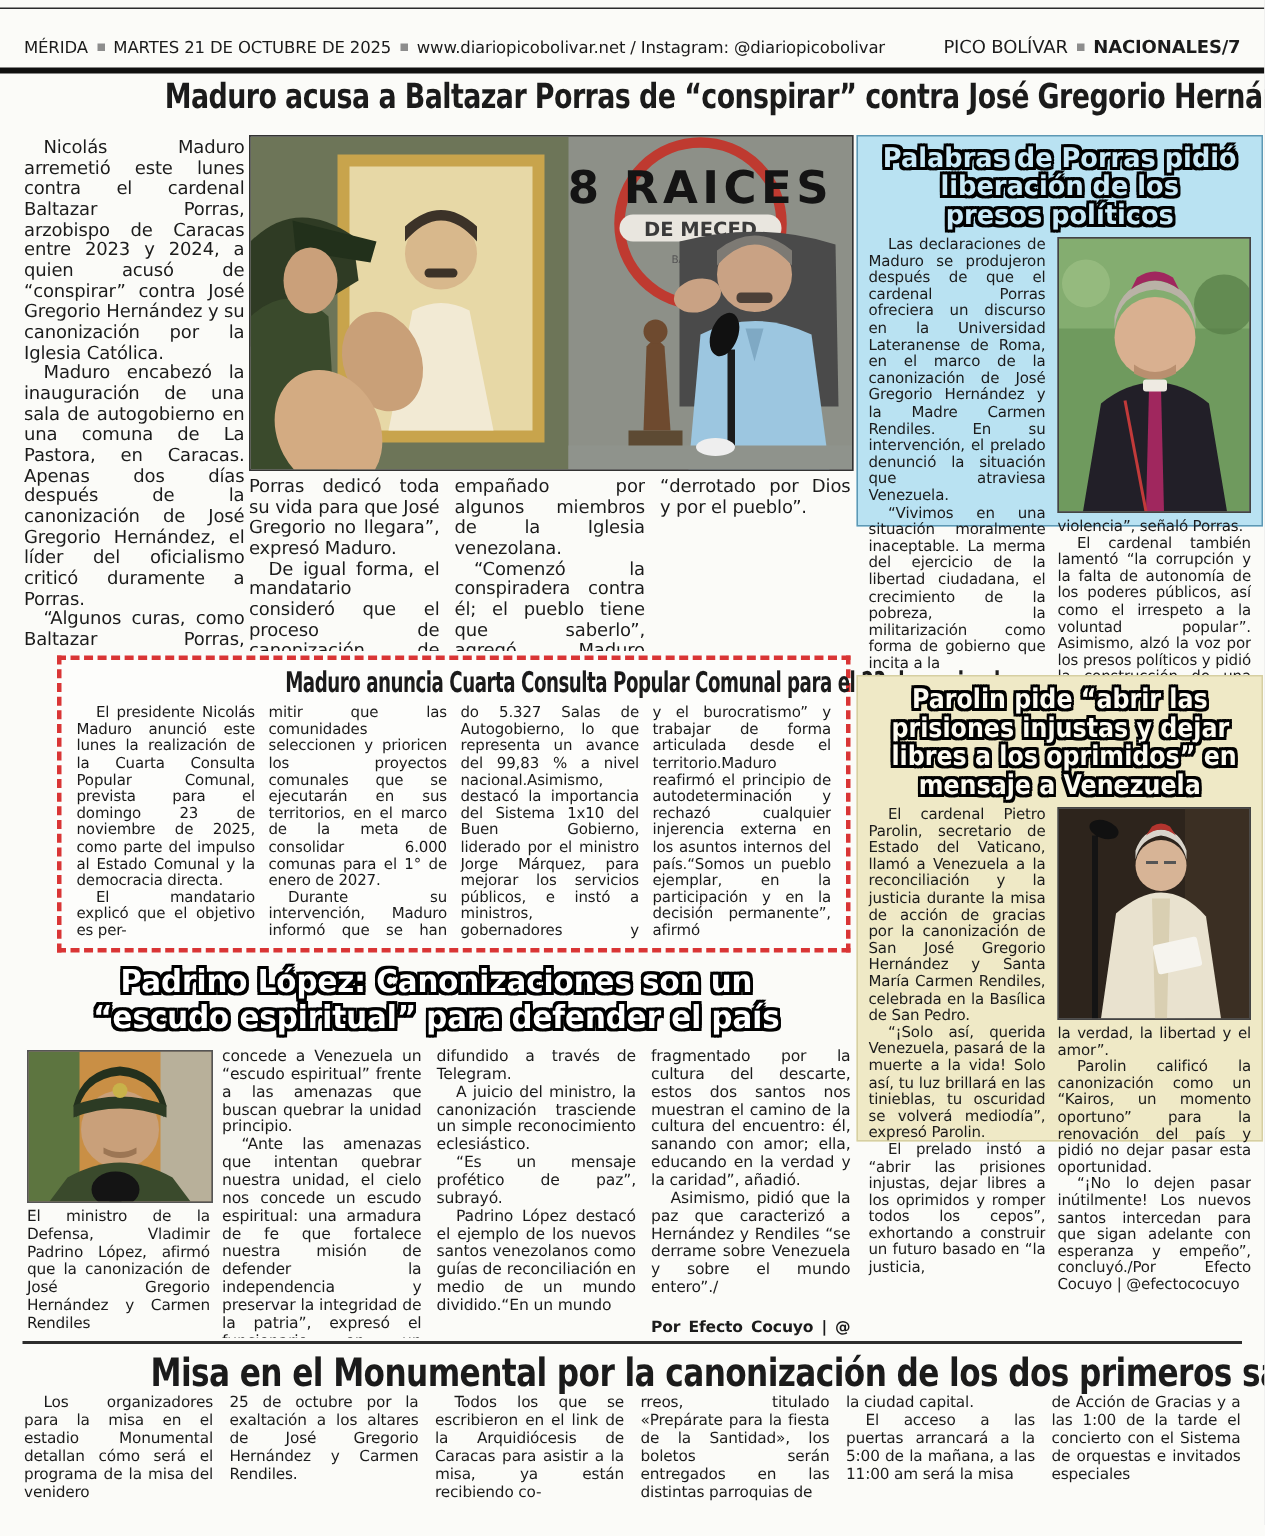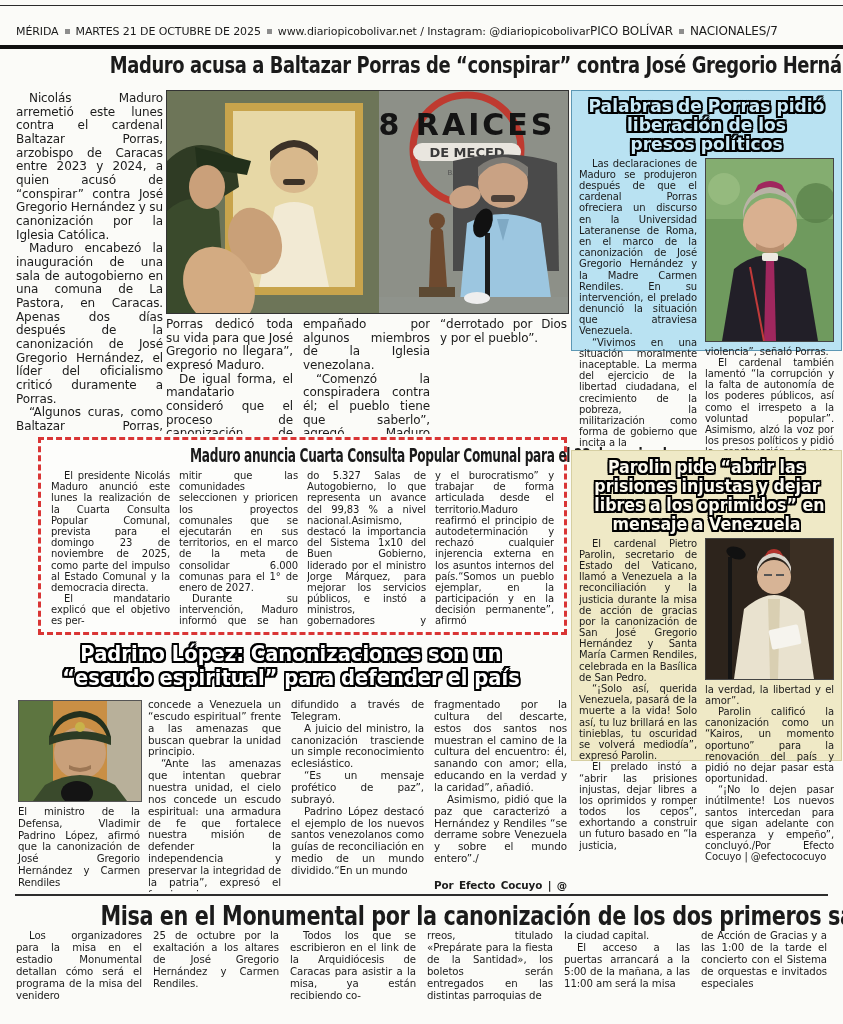--- a/index.html
+++ b/index.html
@@ -1,25 +1,25 @@
 <!DOCTYPE html>
 <html style="--porras-bg: #b9e2f2; --parolin-bg: #efe9c6; --consulta-border: #d93535;"><head>
 <meta charset="utf-8">
 <style>
   html,body{margin:0;padding:0;background:#e8e8e8;}
   .page{position:relative;width:843px;height:1024px;background:#fbfbf8;margin:0 auto;
         font-family:"DejaVu Sans",sans-serif;color:#1b1b1b;overflow:hidden;}
   
   .rule-hair{position:absolute;left:0;top:5px;width:843px;height:1px;background:#2b2b2b;}
   .masthead{position:absolute;left:16px;top:24px;width:811px;display:flex;
-            align-items:center;font-size:11px;letter-spacing:-0.1px;}
+            justify-content:space-between;align-items:center;font-size:11px;letter-spacing:-0.1px;}
   .masthead .grp{display:flex;align-items:center;gap:6px;white-space:nowrap;}
   .sep{display:inline-block;width:5px;height:5px;background:#8d8d8d;}
   .brand{font-size:12px;}
-  .section{font-size:12px;font-weight:normal;}
+  .section{font-size:12px;font-weight:bold;}
   .rule-thick{position:absolute;left:0;top:45px;width:843px;height:4px;background:#101010;}
   
   .h1{position:absolute;left:0;top:52px;width:843px;text-align:center;font-weight:bold;
       font-size:23px;white-space:nowrap;}
   .squeeze{display:inline-block;transform:scaleX(0.78);transform-origin:center;white-space:nowrap;
            letter-spacing:-0.5px;}
   
   .col{font-size:12px;line-height:1.14;text-align:justify;letter-spacing:-0.1px;overflow:hidden;}
   .col p{margin:0;text-indent:13px;}
   .col p.noindent{text-indent:0;}

